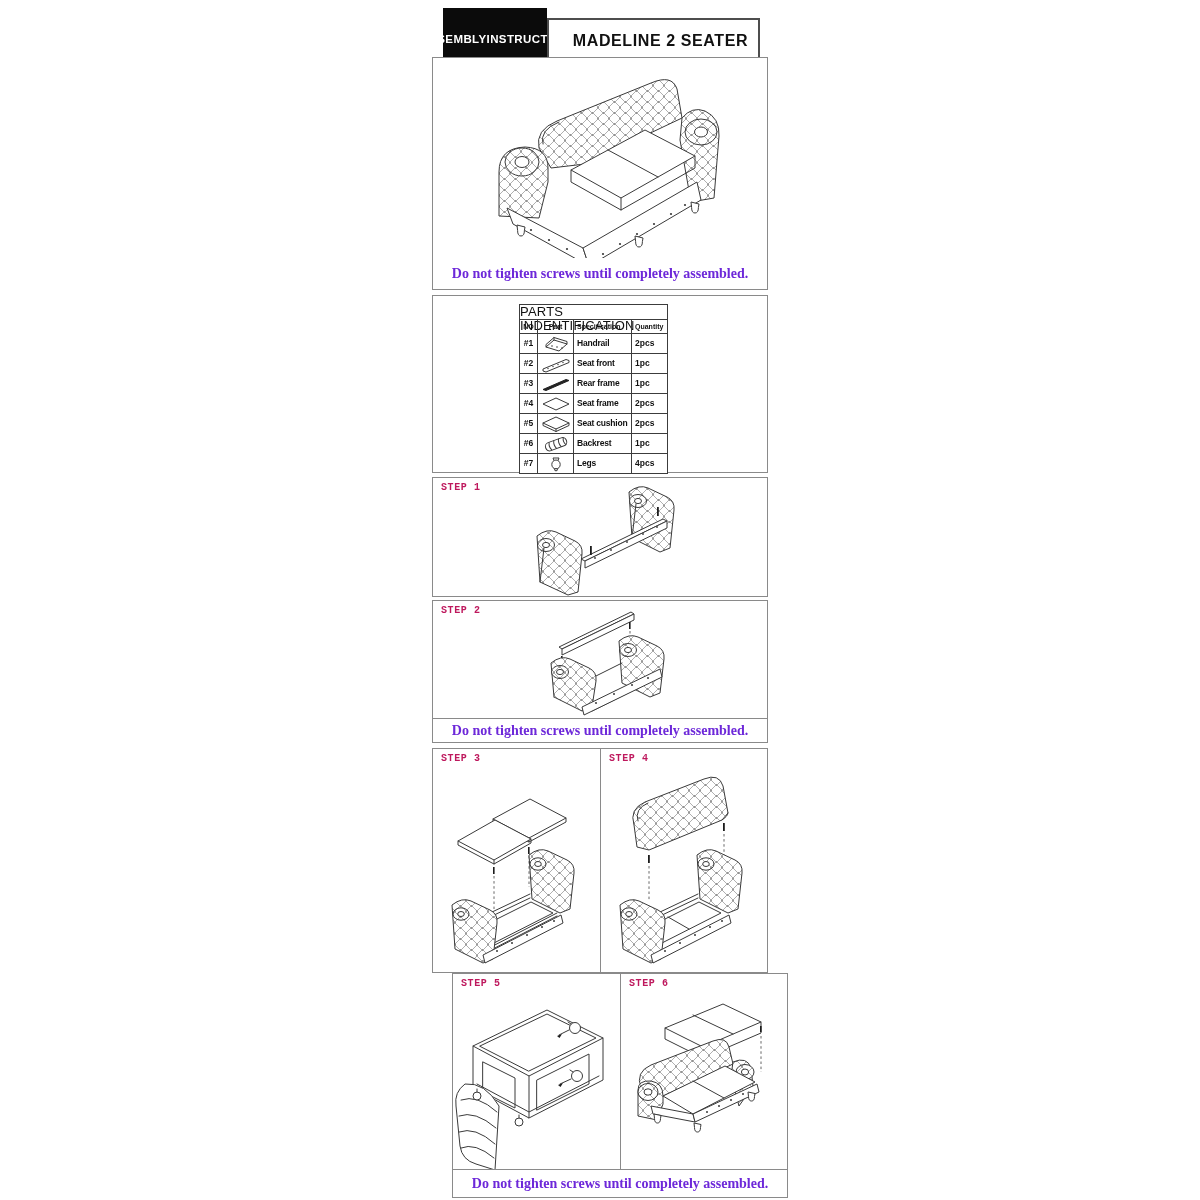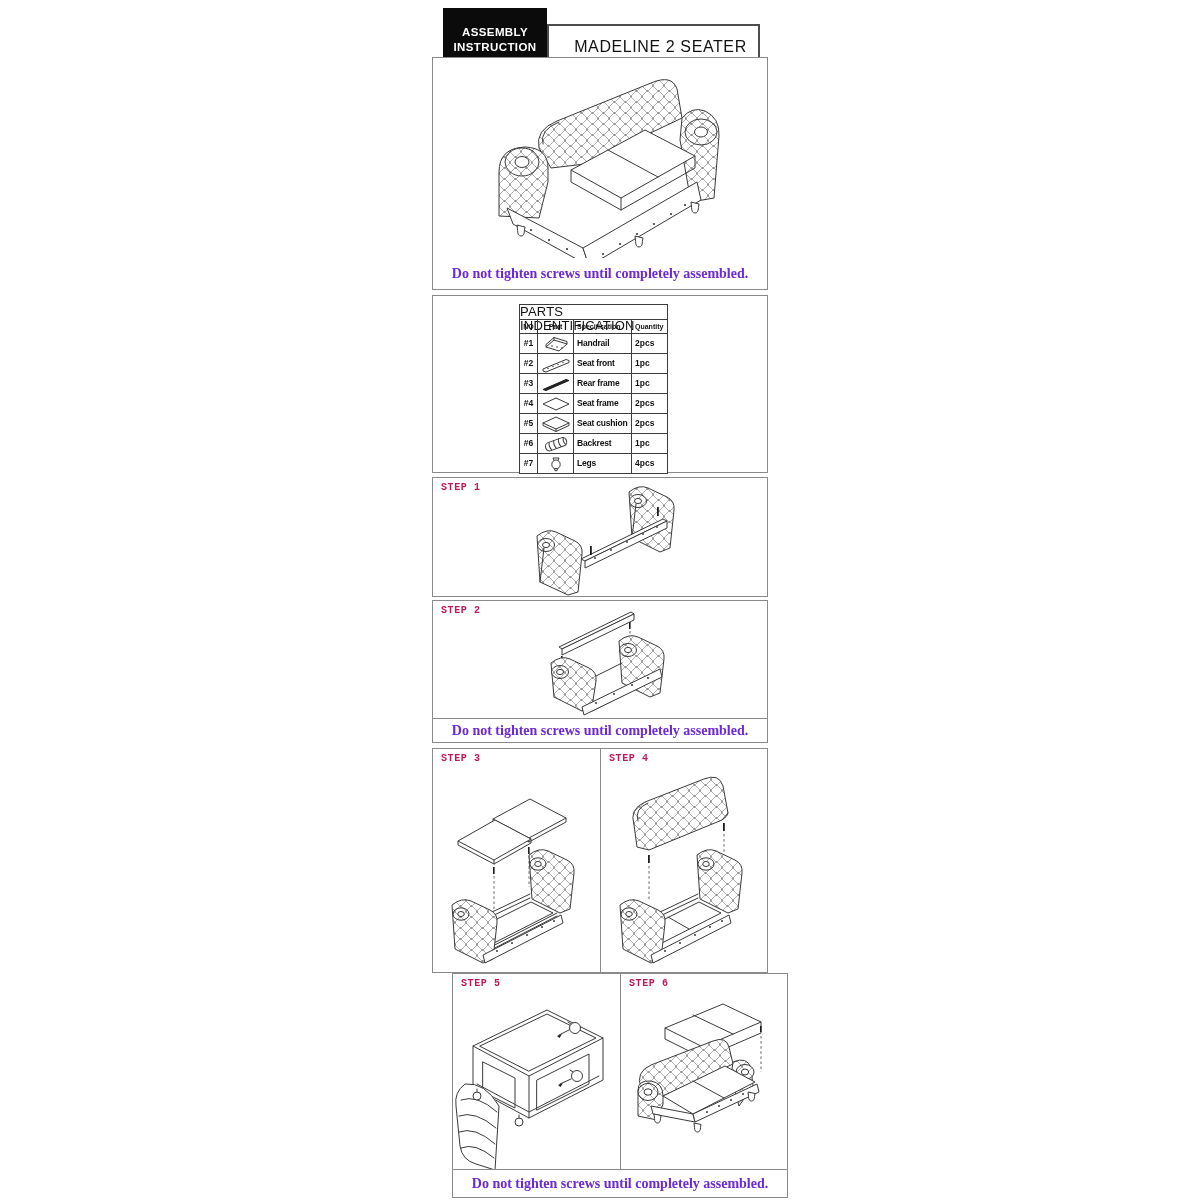--- a/index.html
+++ b/index.html
@@ -1,25 +1,25 @@
 <!DOCTYPE html>
 <html><head>
 <meta charset="utf-8">
 <style>
   html,body{margin:0;padding:0;background:#fff;}
   .page{position:relative;width:1200px;height:1200px;background:#ffffff;overflow:hidden;
         font-family:"Liberation Sans",sans-serif;color:#1a1a1a;}
   .abs{position:absolute;}
   
   .badge{left:443px;top:8px;width:104px;height:63px;background:#0b0b0b;color:#fff;
-         display:flex;flex-direction:column;align-items:center;justify-content:center;
+         display:flex;align-items:center;justify-content:center;
          font-weight:bold;font-size:11.5px;line-height:1.3;letter-spacing:.4px;text-align:center;}
-  .titlebox{left:547px;top:24px;width:213px;height:45px;border:2px solid #4d4d4d;box-sizing:border-box;
+  .titlebox{left:547px;top:18px;width:213px;height:45px;border:2px solid #4d4d4d;box-sizing:border-box;
          display:flex;align-items:center;justify-content:center;
-         font-weight:normal;font-size:16px;letter-spacing:.6px;color:#111;padding-left:14px;}
+         font-weight:bold;font-size:16px;letter-spacing:.6px;color:#111;padding-left:14px;}
   
   .panel{border:1px solid #8a8a8a;box-sizing:border-box;background:#fff;}
   .p1{left:432px;top:57px;width:336px;height:233px;}
   .p2{left:432px;top:295px;width:336px;height:178px;}
   .p3{left:432px;top:477px;width:336px;height:120px;}
   .p4{left:432px;top:600px;width:336px;height:143px;}
   .p5{left:432px;top:748px;width:336px;height:225px;}
   .p6{left:432px;top:973px;width:336px;height:225px;margin-left:20px;}
   .half{position:absolute;top:0;height:100%;width:168px;box-sizing:border-box;}
   .half.left{left:0;border-right:1px solid #8a8a8a;}

